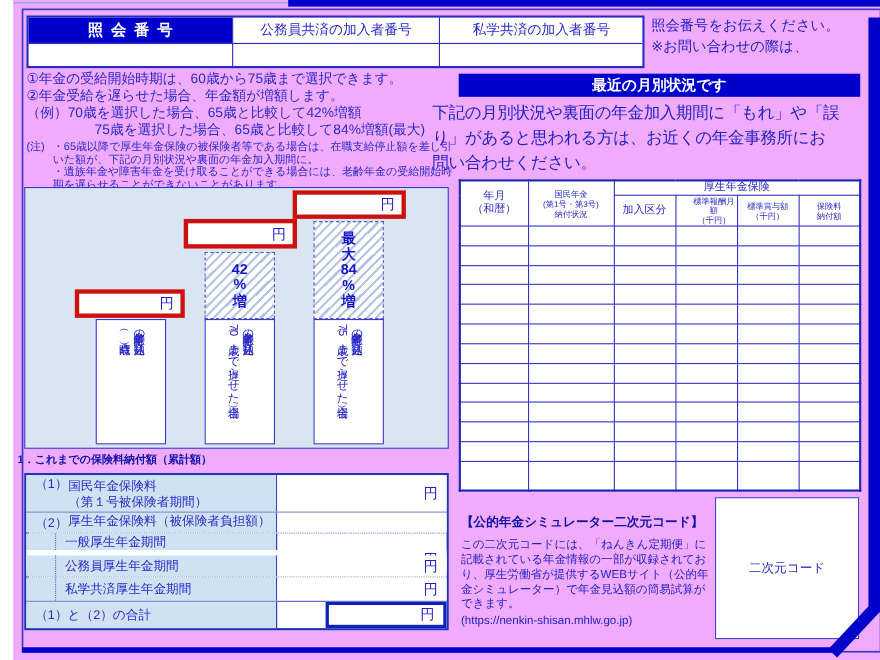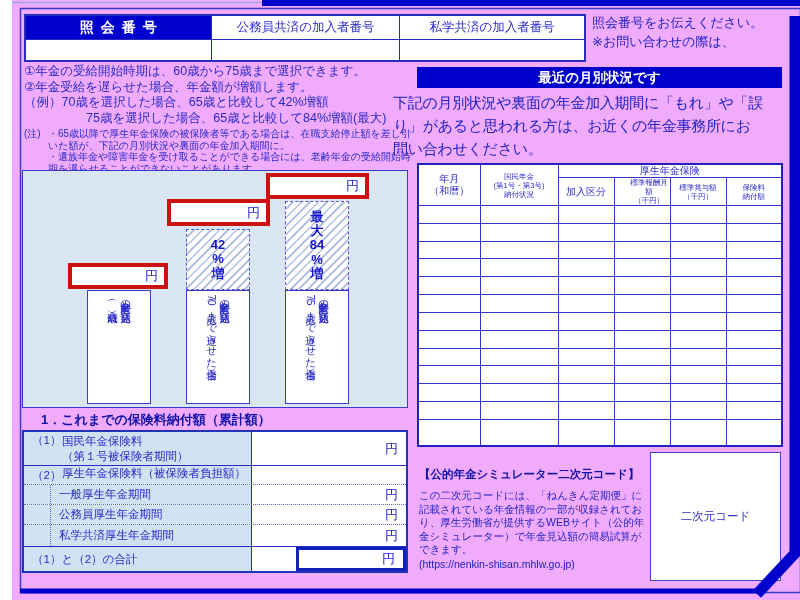--- a/index.html
+++ b/index.html
@@ -32,21 +32,21 @@
 
   
   .chart { position:absolute; left:10px; top:170px; width:386px; height:238px; background:#d9e6f2; border:1px solid #3a3ac8; z-index:2; }
   .redbox { position:absolute; background:#fff; border:4px solid #cc1111; display:flex; align-items:center; justify-content:flex-end; padding-right:6px; font-size:13px; color:#2222c8; }
   .bar { position:absolute; background:#fff; border:1px solid #3a3ac8; display:flex; align-items:flex-start; justify-content:center; overflow:hidden; }
   .bar-label { writing-mode:vertical-rl; font-size:10.5px; letter-spacing:-0.5px; line-height:1.25; white-space:pre-wrap; color:#2222c8; padding-top:4px; }
   .hatch { position:absolute; background:repeating-linear-gradient(135deg,#ffffff 0px,#ffffff 4px,#b4c3e2 4px,#b4c3e2 6px); border:1px dashed #5a5ad0; display:flex; align-items:center; justify-content:center; text-align:center; }
   .hatch span { font-size:13px; font-weight:bold; color:#1515cc; line-height:1.1; white-space:pre-line; }
 
   
-  .pay-title { position:absolute; left:29px; top:411px; font-size:13px; font-weight:bold; color:#1111aa; z-index:2; }
+  .pay-title { position:absolute; left:4px; top:411px; font-size:10px; font-weight:bold; color:#1111aa; z-index:2; }
   .pay-table { position:absolute; left:10px; top:430px; width:386px; border:2px solid #2233bb; background:#fff; z-index:2; }
   .pay-row { display:flex; }
   .pay-label { width:228px; background:#cfe2f2; border-right:1px solid #2a2ac0; display:flex; align-items:center; font-size:11.5px; color:#2a2ac8; padding-left:8px; }
   .pay-label .num { flex:0 0 30px; align-self:flex-start; padding-top:2px; }
   .pay-row.tall .pay-label .num { padding-top:1px; }
   .pay-value { flex:1; background:#fff; display:flex; align-items:center; justify-content:flex-end; padding-right:8px; font-size:13px; color:#2222c8; }
   .pay-row.sub .pay-label { padding-left:0; }
   .sub-wrap { margin-left:26px; border-left:1px dotted #5566cc; padding-left:8px; height:100%; display:flex; align-items:center; }
   .bt-solid { border-top:1px solid #2a2ac0; }
   .bt-dot { border-top:1px dotted #5566cc; }
@@ -157,21 +157,21 @@
     </div>
     <div class="pay-row bt-solid" style="height:19px;">
       <div class="pay-label grp">
         <span class="num">（2）</span>
         <span>厚生年金保険料（被保険者負担額）</span>
       </div>
       <div class="pay-value">
           <span></span>
         </div>
     </div>
-    <div class="pay-row sub bt-dot" style="height:20px;">
+    <div class="pay-row sub bt-dot" style="height:20px;flex-direction:column;">
       <div class="pay-label">
           <div class="sub-wrap">
             <span>一般厚生年金期間</span>
           </div>
         </div>
       <div class="pay-value">
           <span>円</span>
         </div>
     </div>
     <div class="pay-row sub bt-dot" style="height:20px;">

